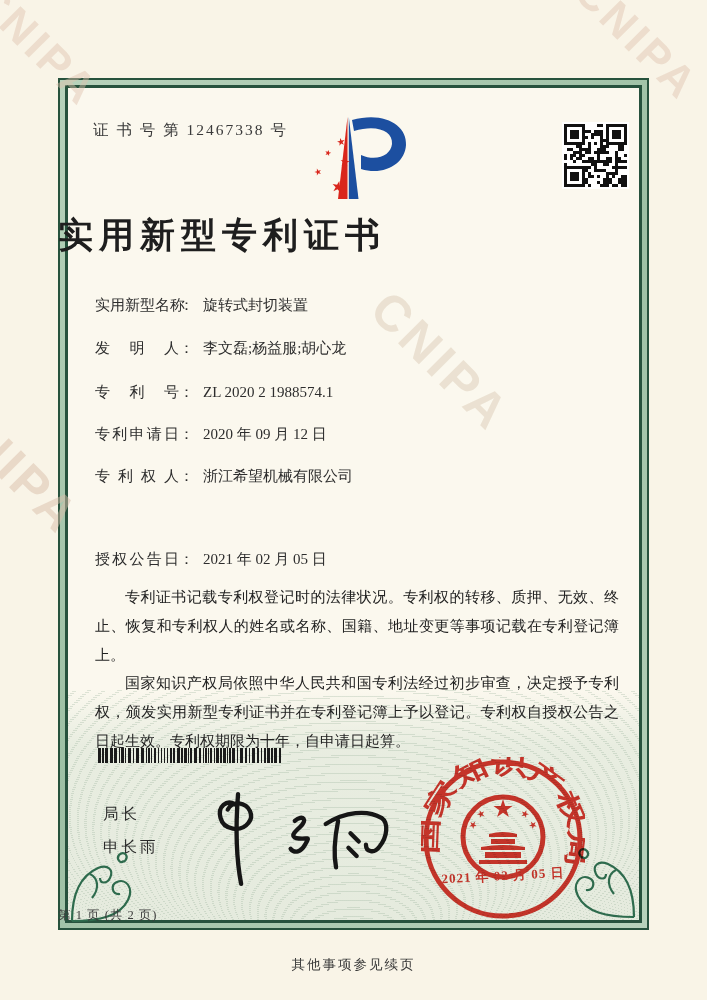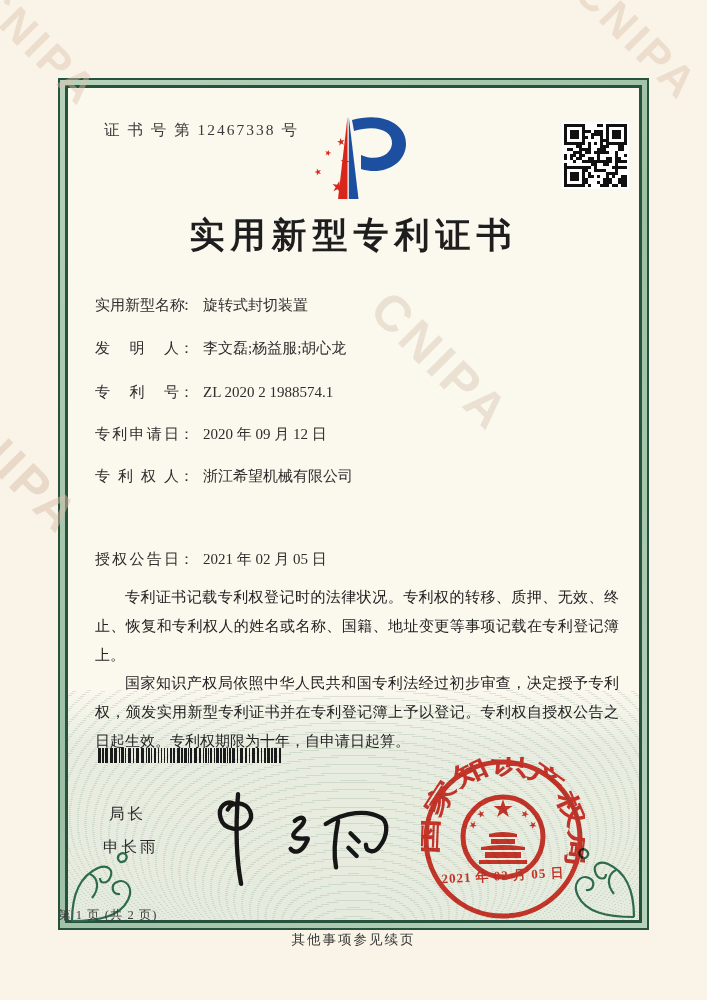--- a/index.html
+++ b/index.html
@@ -31,55 +31,55 @@
   .guilloche {
     position:absolute; z-index:1; left:68px; top:690px; width:571px; height:230px;
     background-image:
       repeating-radial-gradient(ellipse 900px 230px at 50% 118%,
         rgba(145,172,148,0.28) 0px, rgba(145,172,148,0.28) 1px, transparent 1px, transparent 7px),
       linear-gradient(180deg, rgba(231,237,225,0) 0px, rgba(229,235,222,0.85) 55px, rgba(228,234,221,0.95) 100%);
     pointer-events:none;
   }
   
   .abs { position:absolute; z-index:3; }
-  .cert-no { left:104px; top:120px; font-size:15.5px; letter-spacing:2px; color:#3a3a3a; }
+  .cert-no { left:93px; top:120px; font-size:15.5px; letter-spacing:2px; color:#3a3a3a; }
   .logo { left:288px; top:108px; width:125px; height:100px; }
   .qr {
     left:562px; top:122px; width:67px; height:67px; background:#fff; padding:2px;
     display:grid; grid-template-columns:repeat(21,3px); grid-auto-rows:3px;
   }
   .qr div.d { background:#111; }
   .title {
-    left:58px; top:212px; width:591px; text-align:center;
+    left:58px; top:212px; width:591px; text-align:left;
     font-size:35px; font-weight:bold; letter-spacing:6px; color:#1e1e1e;
   }
   .f-row { left:95px; width:530px; font-size:15px; color:#2d2d2d; white-space:nowrap; }
   .f-label { display:inline-block; width:84px; text-align:justify; text-align-last:justify; vertical-align:bottom; }
   .f-label2 { display:inline-block; width:80px; text-align:justify; text-align-last:justify; vertical-align:bottom; }
   .f-colon { margin-right:9px; }
   .f-pair2 { position:absolute; left:248px; top:0; white-space:nowrap; }
   .r1{top:296px}.r2{top:339px}.r3{top:383px}.r4{top:425px}.r5{top:467px}.r6{top:507px}.r7{top:550px}
   .paras { left:95px; top:583px; width:524px; font-size:15px; line-height:28.8px; text-align:justify; color:#222; }
   .paras p { text-indent:2em; margin:0; }
   .barcode { left:98px; top:748px; width:184px; height:15px; font-size:0; white-space:nowrap; overflow:hidden; }
   .barcode i { display:inline-block; height:100%; background:#1b1b1b; }
-  .sig-title { left:109px; top:804px; font-size:15.5px; letter-spacing:3px; color:#2a2a2a;font-family:Liberation Serif, serif; }
+  .sig-title { left:103px; top:804px; font-size:15.5px; letter-spacing:3px; color:#2a2a2a;font-family:Liberation Serif, serif; }
   .sig-name  { left:103px; top:837px; font-size:15.5px; letter-spacing:3px; color:#2a2a2a; }
   .sig-svg { left:203px; top:790px; width:198px; height:98px; }
   .seal { left:421px; top:757px; width:164px; height:164px; z-index:4; mix-blend-mode:multiply; opacity:0.93; }
   .seal-date {
     position:absolute; left:4px; right:4px; top:110px; text-align:center;
     font-size:13px; font-weight:bold; color:#d6281f; letter-spacing:1px;
     transform:rotate(-3deg); white-space:nowrap;
   }
   .orn { width:80px; height:85px; z-index:3; }
   .orn-br { left:556px; top:834px; }
   .orn-bl { left:70px;  top:838px; transform:scaleX(-1); }
   .page-num { left:58px; top:907px; width:591px; font-size:12.5px; letter-spacing:1px; color:#3c3c3c; }
-  .bottom-note { left:0; top:931px; width:707px; text-align:center; font-size:13.5px; letter-spacing:2px; color:#383838; }
+  .bottom-note { left:0; top:956px; width:707px; text-align:center; font-size:13.5px; letter-spacing:2px; color:#383838; }
 </style>
 </head>
 <body>
 
 <div class="page">
 
   <svg width="0" height="0" style="position:absolute" aria-hidden="true">
     <defs>
       <path id="star" d="M0,-1 L0.2245,-0.309 L0.9511,-0.309 L0.3633,0.118 L0.5878,0.809 L0,0.382 L-0.5878,0.809 L-0.3633,0.118 L-0.9511,-0.309 L-0.2245,-0.309 Z"></path>
     </defs>

